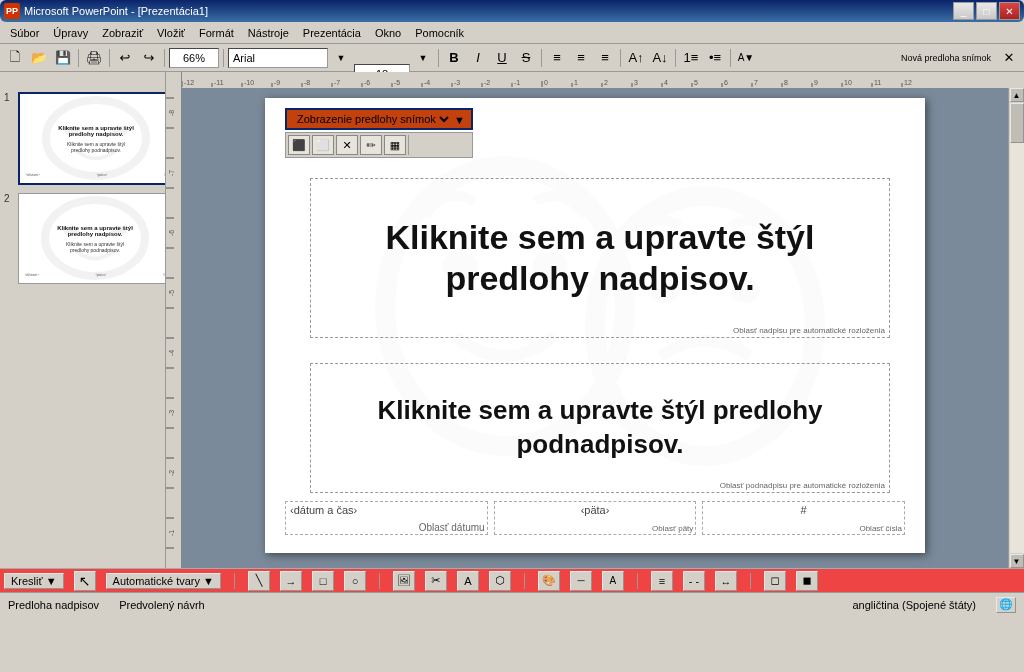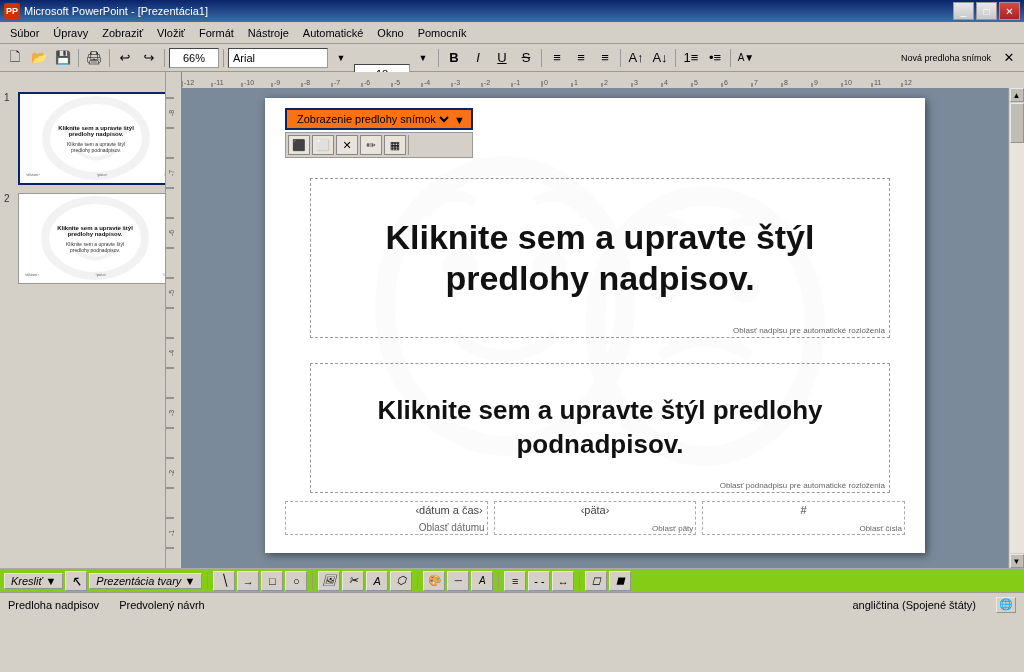--- a/index.html
+++ b/index.html
@@ -6,20 +6,21 @@
     body { font-family: 'Segoe UI', Tahoma, sans-serif; font-size: 11px; background: #d4d0c8; overflow: hidden; width: 1024px; height: 672px; }
 
     
     .title-bar {
       height: 22px;
       background: linear-gradient(to bottom, #0a246a, #3a6ea5);
       display: flex; align-items: center; justify-content: space-between;
       padding: 0 4px;
       color: white;
       font-size: 11px;
+      border-radius: 6px;
     }
     .title-bar-left { display: flex; align-items: center; gap: 4px; }
     .title-bar-icon { width: 16px; height: 16px; background: #cc3300; border-radius: 2px; display: flex; align-items: center; justify-content: center; font-size: 9px; color: white; font-weight: bold; }
     .title-bar-buttons { display: flex; gap: 2px; }
     .title-btn { width: 21px; height: 18px; background: linear-gradient(to bottom, #e8e8e8, #c8c8c8); border: 1px solid #999; display: flex; align-items: center; justify-content: center; font-size: 10px; cursor: pointer; }
 
     
     .menu-bar {
       height: 22px;
       background: #d4d0c8;
@@ -108,26 +109,25 @@
       border-top: 1px solid #999;
       display: flex; align-items: center;
       padding: 0 8px;
       gap: 20px;
       font-size: 11px;
     }
 
     
     .draw-toolbar {
       height: 24px;
-      background: #84cc16;
+      background: #ef4444;
       border-top: 1px solid #aaa;
       display: flex; align-items: center;
       padding: 0 4px;
-      gap: 2px;
-      font-style: italic;
+      gap: 10px;
     }
 
     .separator { width: 1px; height: 16px; background: #999; margin: 0 3px; }
   </style>
 </head>
 <body>
 
 <div class="title-bar">
   <div class="title-bar-left">
     <div class="title-bar-icon">PP</div>
@@ -140,21 +140,21 @@
   </div>
 </div>
 
 <div class="menu-bar">
   <div class="menu-item">Súbor</div>
   <div class="menu-item">Úpravy</div>
   <div class="menu-item">Zobraziť</div>
   <div class="menu-item">Vložiť</div>
   <div class="menu-item">Formát</div>
   <div class="menu-item">Nástroje</div>
-  <div class="menu-item">Automatické</div>
+  <div class="menu-item">Prezentácia</div>
   <div class="menu-item">Okno</div>
   <div class="menu-item">Pomocník</div>
 </div>
 
 <div class="toolbar">
   <div class="tb-btn">🗋</div>
   <div class="tb-btn">📂</div>
   <div class="tb-btn">💾</div>
   <div class="tb-separator"></div>
   <div class="tb-btn">🖨</div>
@@ -359,21 +359,21 @@
             <ellipse cx="360" cy="200" rx="110" ry="130" fill="none" stroke="#888" stroke-width="20"></ellipse>
             <ellipse cx="320" cy="165" rx="15" ry="12" fill="#888"></ellipse>
             <ellipse cx="400" cy="165" rx="15" ry="12" fill="#888"></ellipse>
             <path d="M315 230 Q360 200 405 230" fill="none" stroke="#888" stroke-width="12"></path>
             <path d="M290 110 Q310 85 335 100" fill="none" stroke="#888" stroke-width="10"></path>
             <path d="M430 110 Q410 85 385 100" fill="none" stroke="#888" stroke-width="10"></path>
           </svg>
         </div>
 
         <div style="position:absolute;top:10px;left:20px;z-index:10;">
-          <div style="display:flex;align-items:flex-end;background:#f97316;border:2px solid #0a246a;padding:2px 6px;margin-bottom:2px;">
+          <div style="display:flex;align-items:flex-end;background:#c2410c;border:2px solid #0a246a;padding:2px 6px;margin-bottom:2px;">
             <select style="border:none;background:transparent;font-size:11px;cursor:pointer;">
               <option>Zobrazenie predlohy snímok</option>
             </select>
             <span style="font-size:11px;margin-left:2px;">▼</span>
           </div>
           <div style="display:flex;gap:2px;background:#d4d0c8;border:1px solid #999;padding:2px;">
             <div style="width:22px;height:20px;background:#e8e4dc;border:1px solid #888;display:flex;align-items:center;justify-content:center;font-size:11px;cursor:pointer;">⬛</div>
             <div style="width:22px;height:20px;background:#e8e4dc;border:1px solid #888;display:flex;align-items:center;justify-content:center;font-size:11px;cursor:pointer;">⬜</div>
             <div style="width:22px;height:20px;background:#e8e4dc;border:1px solid #888;display:flex;align-items:center;justify-content:center;font-size:11px;cursor:pointer;">✕</div>
             <div style="width:22px;height:20px;background:#e8e4dc;border:1px solid #888;display:flex;align-items:center;justify-content:center;font-size:11px;cursor:pointer;">✏</div>
@@ -387,21 +387,21 @@
           <div style="position:absolute;bottom:2px;right:4px;font-size:8px;color:#666;">Oblasť nadpisu pre automatické rozloženia</div>
         </div>
 
         <div style="position:absolute;left:45px;top:265px;width:580px;height:130px;border:1px dashed #999;display:flex;align-items:center;justify-content:center;background:rgba(255,255,255,0.1);">
           <div style="font-size:26px;font-weight:bold;text-align:center;color:#111;line-height:1.3;">Kliknite sem a upravte štýl predlohy podnadpisov.</div>
           <div style="position:absolute;bottom:2px;right:4px;font-size:8px;color:#666;">Oblasť podnadpisu pre automatické rozloženia</div>
         </div>
 
         <div style="position:absolute;bottom:18px;left:20px;right:20px;display:flex;gap:6px;">
           <div style="flex:1;border:1px dashed #aaa;padding:2px 4px;position:relative;min-height:34px;">
-            <div style="font-size:11px;color:#444;text-align:right;">‹dátum a čas›</div>
+            <div style="font-size:11px;color:#444;text-align:left;">‹dátum a čas›</div>
             <div style="position:absolute;bottom:1px;right:2px;font-size:10px;color:#666;">Oblasť dátumu</div>
           </div>
           <div style="flex:1;border:1px dashed #aaa;padding:2px 4px;position:relative;min-height:34px;">
             <div style="font-size:11px;color:#444;text-align:center;">‹päta›</div>
             <div style="position:absolute;bottom:1px;right:2px;font-size:8px;color:#666;">Oblasť päty</div>
           </div>
           <div style="flex:1;border:1px dashed #aaa;padding:2px 4px;position:relative;min-height:34px;">
             <div style="font-size:11px;color:#444;text-align:center;">#</div>
             <div style="position:absolute;bottom:1px;right:2px;font-size:8px;color:#666;text-align:center;">Oblasť čísla</div>
           </div>
@@ -416,21 +416,21 @@
       <div style="width:14px;height:40px;background:#c0bdb5;border:1px outset #e8e8e8;"></div>
     </div>
     <div style="width:14px;height:14px;background:#c0bdb5;border:1px outset #e8e8e8;display:flex;align-items:center;justify-content:center;font-size:8px;cursor:pointer;">▼</div>
   </div>
 
 </div>
 
 <div class="draw-toolbar">
   <div style="padding:1px 6px;font-size:11px;cursor:pointer;background:#d4d0c8;border:1px outset #e8e8e8;">Kresliť ▼</div>
   <div style="width:22px;height:20px;display:flex;align-items:center;justify-content:center;font-size:14px;cursor:pointer;border:1px outset #e8e8e8;background:#d4d0c8;">↖</div>
-  <div style="padding:1px 6px;font-size:11px;cursor:pointer;background:#d4d0c8;border:1px outset #e8e8e8;">Prezentácia tvary ▼</div>
+  <div style="padding:1px 6px;font-size:11px;cursor:pointer;background:#d4d0c8;border:1px outset #e8e8e8;">Automatické tvary ▼</div>
   <div class="separator"></div>
 
   <div style="width:22px;height:20px;background:#d4d0c8;border:1px outset #e8e8e8;display:flex;align-items:center;justify-content:center;cursor:pointer;">╲</div>
   <div style="width:22px;height:20px;background:#d4d0c8;border:1px outset #e8e8e8;display:flex;align-items:center;justify-content:center;cursor:pointer;">→</div>
   <div style="width:22px;height:20px;background:#d4d0c8;border:1px outset #e8e8e8;display:flex;align-items:center;justify-content:center;cursor:pointer;">□</div>
   <div style="width:22px;height:20px;background:#d4d0c8;border:1px outset #e8e8e8;display:flex;align-items:center;justify-content:center;cursor:pointer;">○</div>
   <div class="separator"></div>
   <div style="width:22px;height:20px;background:#d4d0c8;border:1px outset #e8e8e8;display:flex;align-items:center;justify-content:center;cursor:pointer;font-size:11px;">🖼</div>
   <div style="width:22px;height:20px;background:#d4d0c8;border:1px outset #e8e8e8;display:flex;align-items:center;justify-content:center;cursor:pointer;font-size:11px;">✂</div>
   <div style="width:22px;height:20px;background:#d4d0c8;border:1px outset #e8e8e8;display:flex;align-items:center;justify-content:center;cursor:pointer;font-size:11px;">A</div>

